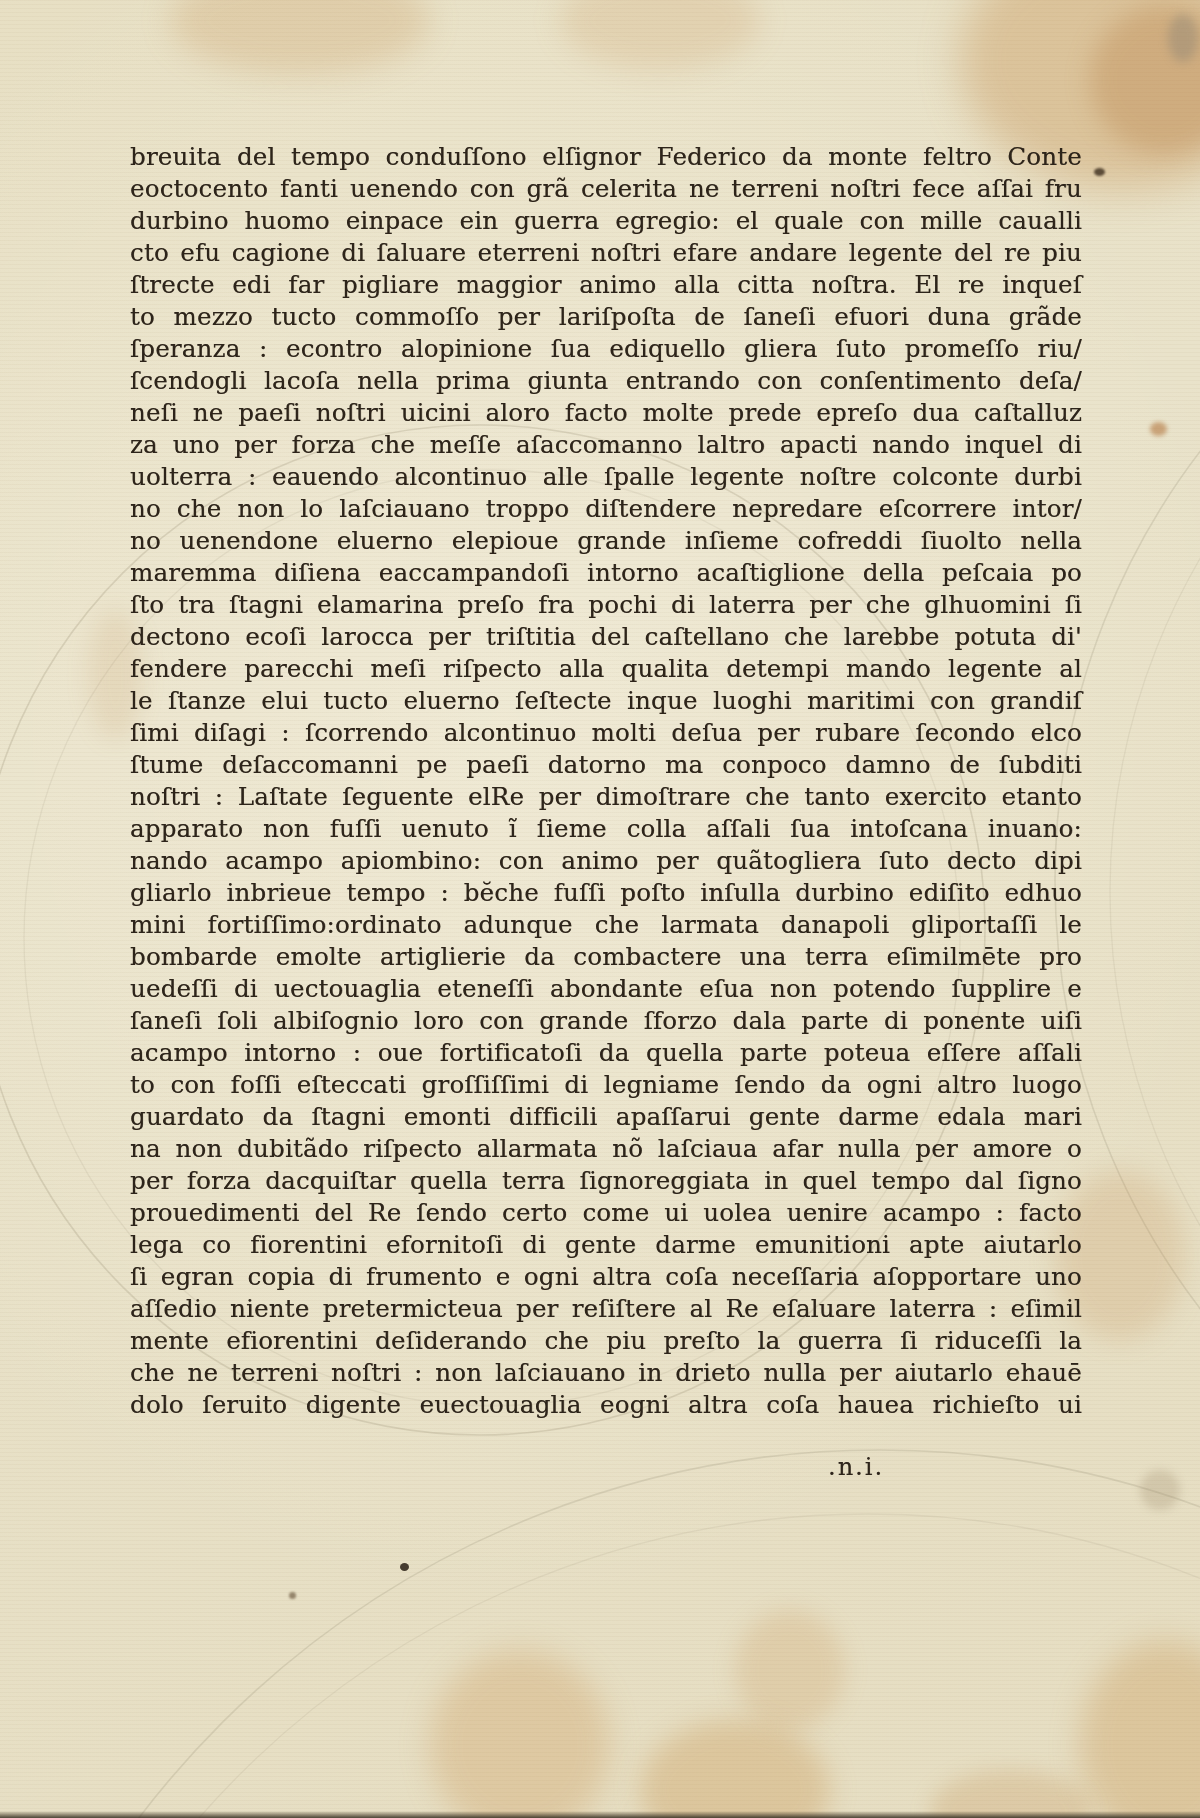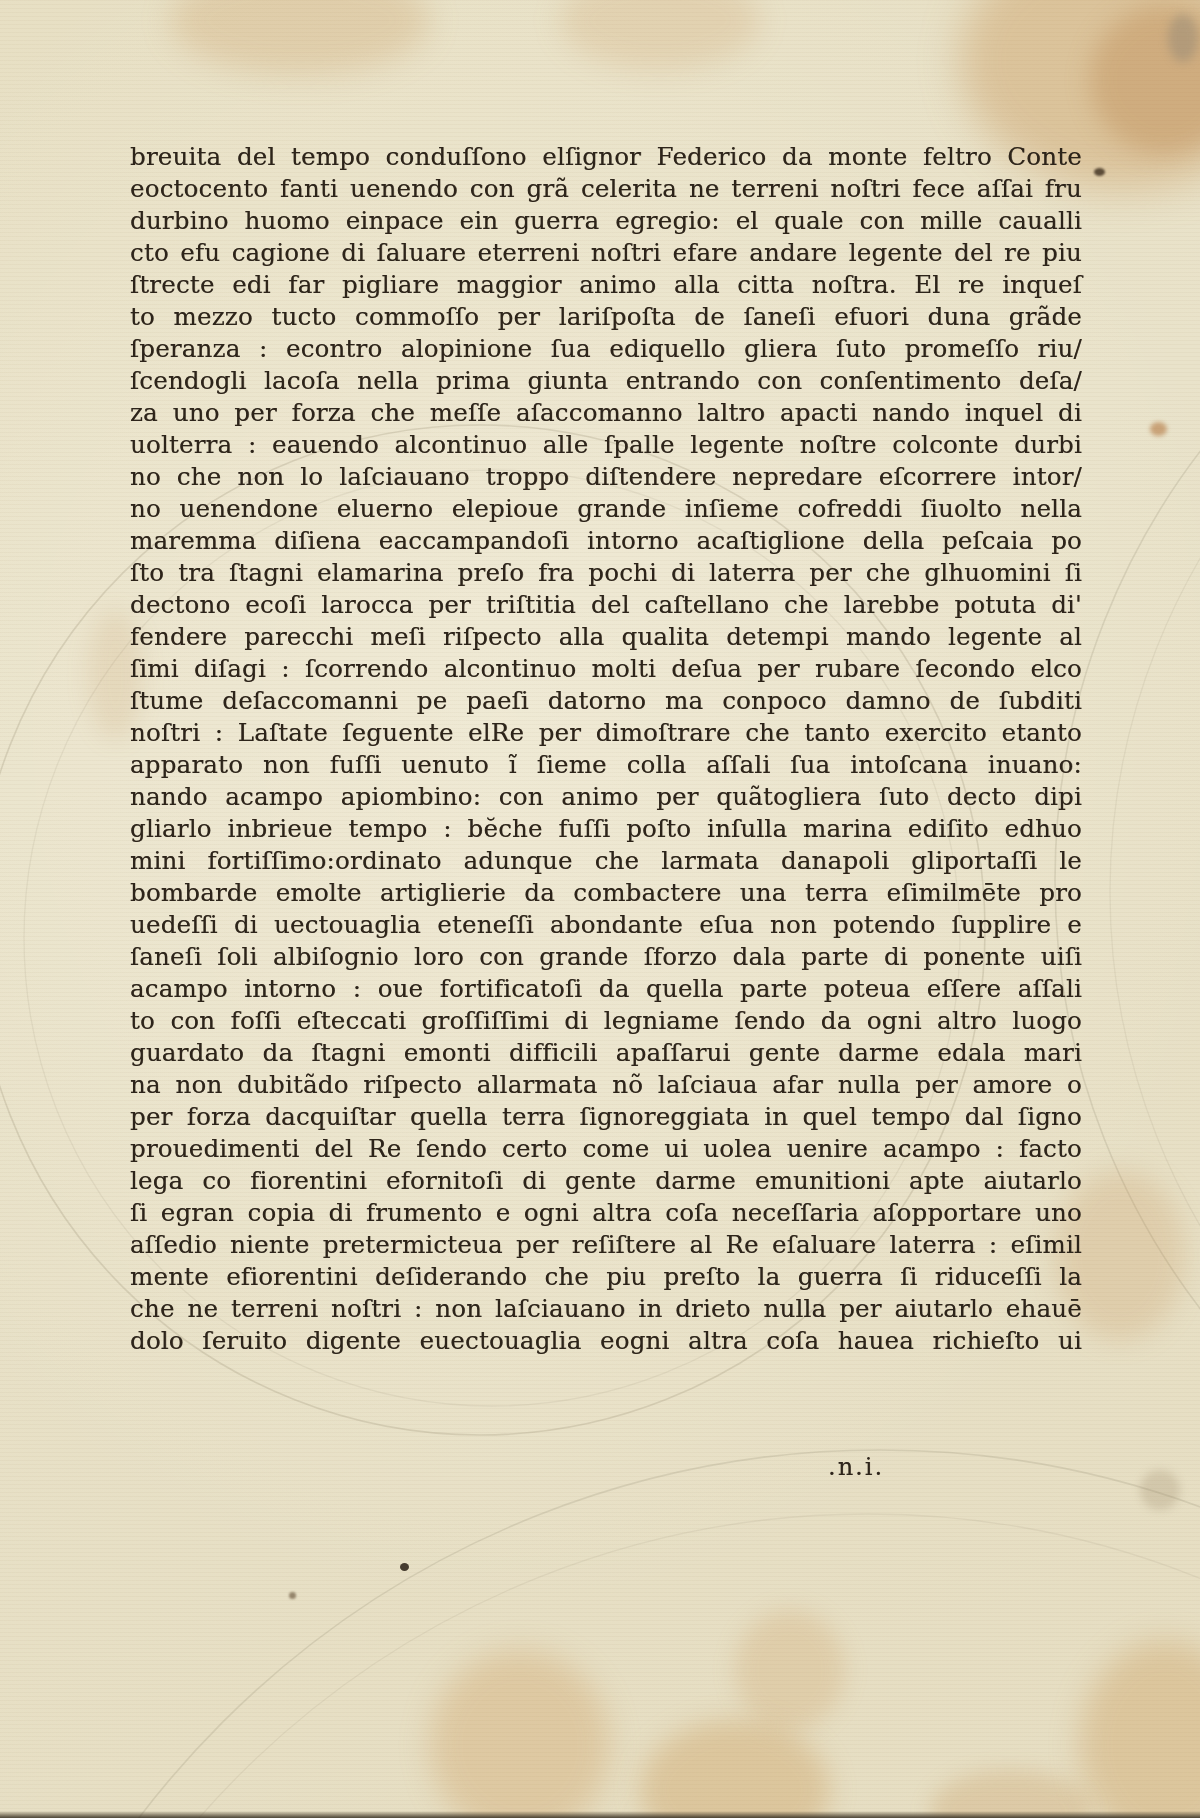--- a/index.html
+++ b/index.html
@@ -109,34 +109,36 @@
 
   <div class="textblock">
       <div class="line">breuita del tempo conduſſono elſignor Federico da monte feltro Conte</div>
       <div class="line">eoctocento fanti uenendo con grã celerita ne terreni noſtri fece aſſai fru</div>
       <div class="line">durbino huomo einpace ein guerra egregio: el quale con mille caualli</div>
       <div class="line">cto efu cagione di ſaluare eterreni noſtri efare andare legente del re piu</div>
       <div class="line">ſtrecte edi far pigliare maggior animo alla citta noſtra. El re inqueſ</div>
       <div class="line">to mezzo tucto commoſſo per lariſpoſta de ſaneſi efuori duna grãde</div>
       <div class="line">ſperanza : econtro alopinione ſua ediquello gliera ſuto promeſſo riu/</div>
       <div class="line">ſcendogli lacoſa nella prima giunta entrando con conſentimento deſa/</div>
+      <div class="line">neſi ne paeſi noſtri uicini aloro facto molte prede epreſo dua caſtalluz</div>
       <div class="line">za uno per forza che meſſe aſaccomanno laltro apacti nando inquel di</div>
       <div class="line">uolterra : eauendo alcontinuo alle ſpalle legente noſtre colconte durbi</div>
       <div class="line">no che non lo laſciauano troppo diſtendere nepredare eſcorrere intor/</div>
       <div class="line">no uenendone eluerno elepioue grande inſieme cofreddi ſiuolto nella</div>
       <div class="line">maremma diſiena eaccampandoſi intorno acaſtiglione della peſcaia po</div>
       <div class="line">ſto tra ſtagni elamarina preſo fra pochi di laterra per che glhuomini ſi</div>
       <div class="line">dectono ecoſi larocca per triſtitia del caſtellano che larebbe potuta di'</div>
       <div class="line">fendere parecchi meſi riſpecto alla qualita detempi mando legente al</div>
+      <div class="line">le ſtanze elui tucto eluerno ſeſtecte inque luoghi maritimi con grandiſ</div>
       <div class="line">ſimi diſagi : ſcorrendo alcontinuo molti deſua per rubare ſecondo elco</div>
       <div class="line">ſtume deſaccomanni pe paeſi datorno ma conpoco damno de ſubditi</div>
       <div class="line">noſtri : Laſtate ſeguente elRe per dimoſtrare che tanto exercito etanto</div>
       <div class="line">apparato non fuſſi uenuto ĩ ſieme colla aſſali ſua intoſcana inuano:</div>
       <div class="line">nando acampo apiombino: con animo per quãtogliera ſuto decto dipi</div>
-      <div class="line">gliarlo inbrieue tempo : bĕche fuſſi poſto inſulla marina ediſito edhuo</div>
+      <div class="line">gliarlo inbrieue tempo : bĕche fuſſi poſto inſulla durbino ediſito edhuo</div>
       <div class="line">mini fortiſſimo:ordinato adunque che larmata danapoli gliportaſſi le</div>
       <div class="line">bombarde emolte artiglierie da combactere una terra eſimilmēte pro</div>
       <div class="line">uedeſſi di uectouaglia eteneſſi abondante eſua non potendo ſupplire e</div>
       <div class="line">ſaneſi ſoli albiſognio loro con grande ſforzo dala parte di ponente uiſi</div>
       <div class="line">acampo intorno : oue fortificatoſi da quella parte poteua eſſere aſſali</div>
       <div class="line">to con foſſi eſteccati groſſiſſimi di legniame ſendo da ogni altro luogo</div>
       <div class="line">guardato da ſtagni emonti difficili apaſſarui gente darme edala mari</div>
       <div class="line">na non dubitãdo riſpecto allarmata nõ laſciaua afar nulla per amore o</div>
       <div class="line">per forza dacquiſtar quella terra ſignoreggiata in quel tempo dal ſigno</div>
       <div class="line">prouedimenti del Re ſendo certo come ui uolea uenire acampo : facto</div>

